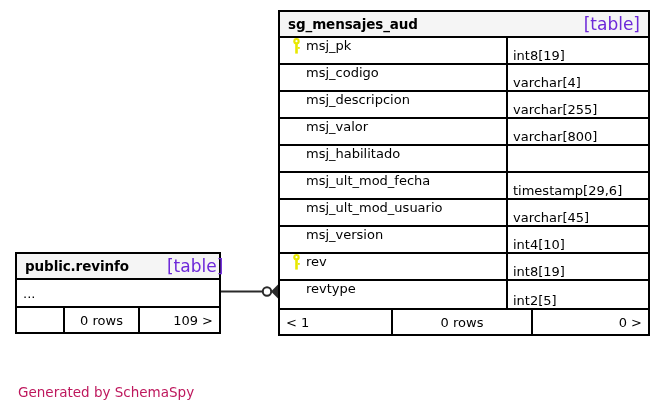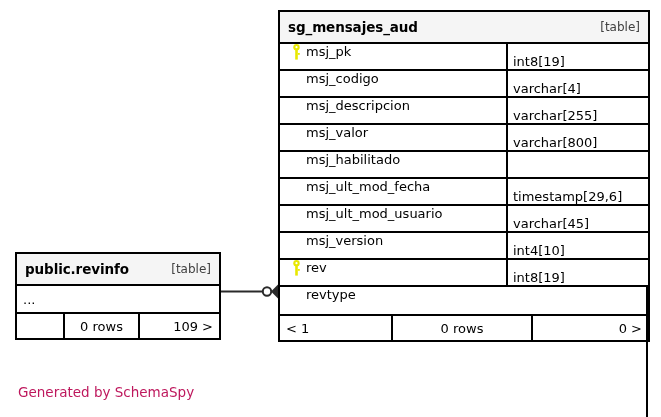--- a/index.html
+++ b/index.html
@@ -24,43 +24,43 @@
     background: #ffffff;
   }
   .entity-header {
     display: flex;
     align-items: center;
     justify-content: space-between;
     box-sizing: border-box;
     background: #f5f5f5;
     border-bottom: 2px solid #000000;
     padding: 0 8px;
-    height: 32px;
+    height: 26px;
     gap: 28px;
   }
   .entity-title {
     font-weight: bold;
     font-size: 13.5px;
     letter-spacing: -0.1px;
     white-space: nowrap;
   }
   .entity-kind {
-    font-size: 12px;
-    color: #404040;
+    font-size: 17px;
+    color: #6d28d9;
     white-space: nowrap;
     padding-left: 10px;
   }
 
   .col-row {
     display: flex;
     box-sizing: border-box;
     height: 27px;
     border-bottom: 2px solid #000000;
   }
-  .col-row:last-of-type { border-bottom: none; flex-direction: column; }
+  .col-row:last-of-type { border-bottom: none; }
 
   .col-name-cell {
     display: flex;
     align-items: flex-start;
     box-sizing: border-box;
     flex: 0 0 228px;
     border-right: 2px solid #000000;
     padding-left: 6px;
     overflow: hidden;
   }

